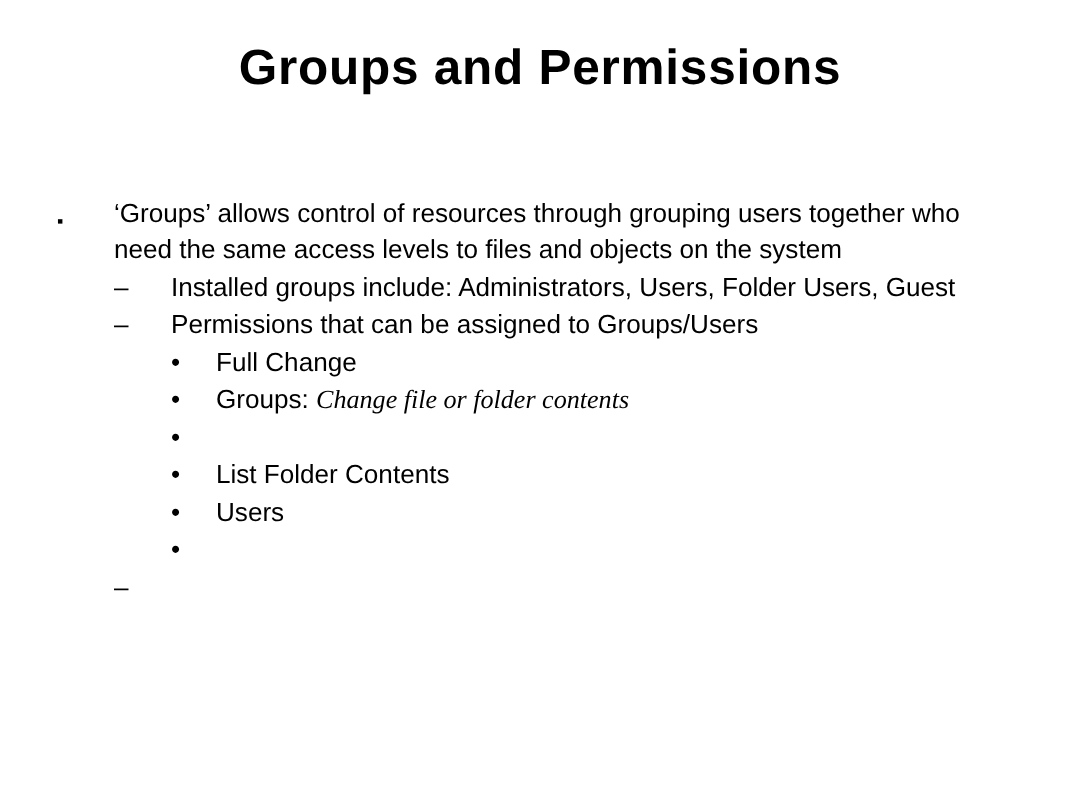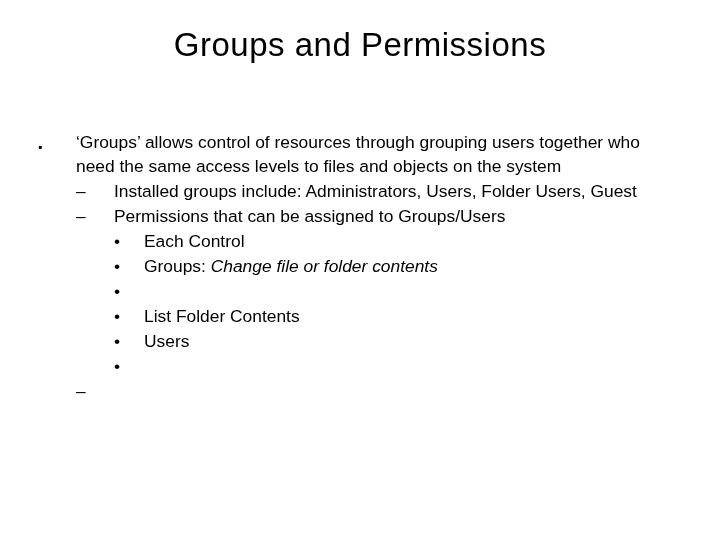--- a/index.html
+++ b/index.html
@@ -1,28 +1,28 @@
 <!DOCTYPE html>
 <html><head>
 <meta charset="utf-8">
 <style>
   * { margin: 0; padding: 0; box-sizing: border-box; }
   html, body { width: 720px; height: 540px; font-family: Arial, Helvetica, sans-serif; background: #fff; overflow: hidden; }
   .slide { position: relative; width: 720px; height: 540px; }
-  .title { font-family: "Arial Black", Arial, sans-serif; font-weight: 400; font-size: 33px; text-align: center; margin-top: 26px; letter-spacing: 0.5px; color: #000; }
+  .title { font-family: "Arial Black", Arial, sans-serif; font-weight: 700; font-size: 33px; text-align: center; margin-top: 26px; letter-spacing: 0.5px; color: #000; }
   .content { position: absolute; top: 104px; left: 38px; right: 44px; font-size: 17.4px; line-height: 1.38; color: #000; }
   .row { display: flex; margin-bottom: 1px; }
   .col-a { width: 38px; flex: 0 0 38px; text-align: left; }
   .col-b { width: 38px; flex: 0 0 38px; text-align: left; }
   .col-c { width: 30px; flex: 0 0 30px; text-align: left; }
   .txt { flex: 1; }
   .sq { font-size: 12px; position: relative; top: 3px; }
   .dash { position: relative; }
   .dot { position: relative; }
-  .italic { font-style: italic; }
+  .italic { font-style: italic; font-family: Liberation Serif, serif; }
 </style>
 </head>
 <body>
 
 <div class="slide">
 
   <h1 class="title">Groups and Permissions</h1>
 
   <div class="content">
 
@@ -40,21 +40,21 @@
     <div class="row">
       <div class="col-a"></div>
       <div class="col-b"><span class="dash">–</span></div>
       <div class="txt">Permissions that can be assigned to Groups/Users</div>
     </div>
 
     <div class="row">
       <div class="col-a"></div>
         <div class="col-b"></div>
       <div class="col-c"><span class="dot">•</span></div>
-      <div class="txt"><span>Each Control</span></div>
+      <div class="txt"><span>Full Change</span></div>
     </div>
 
     <div class="row">
       <div class="col-a"></div>
         <div class="col-b"></div>
       <div class="col-c"><span class="dot">•</span></div>
       <div class="txt"><span>Groups: </span><span class="italic">Change file or folder contents</span></div>
     </div>
 
     <div class="row">

